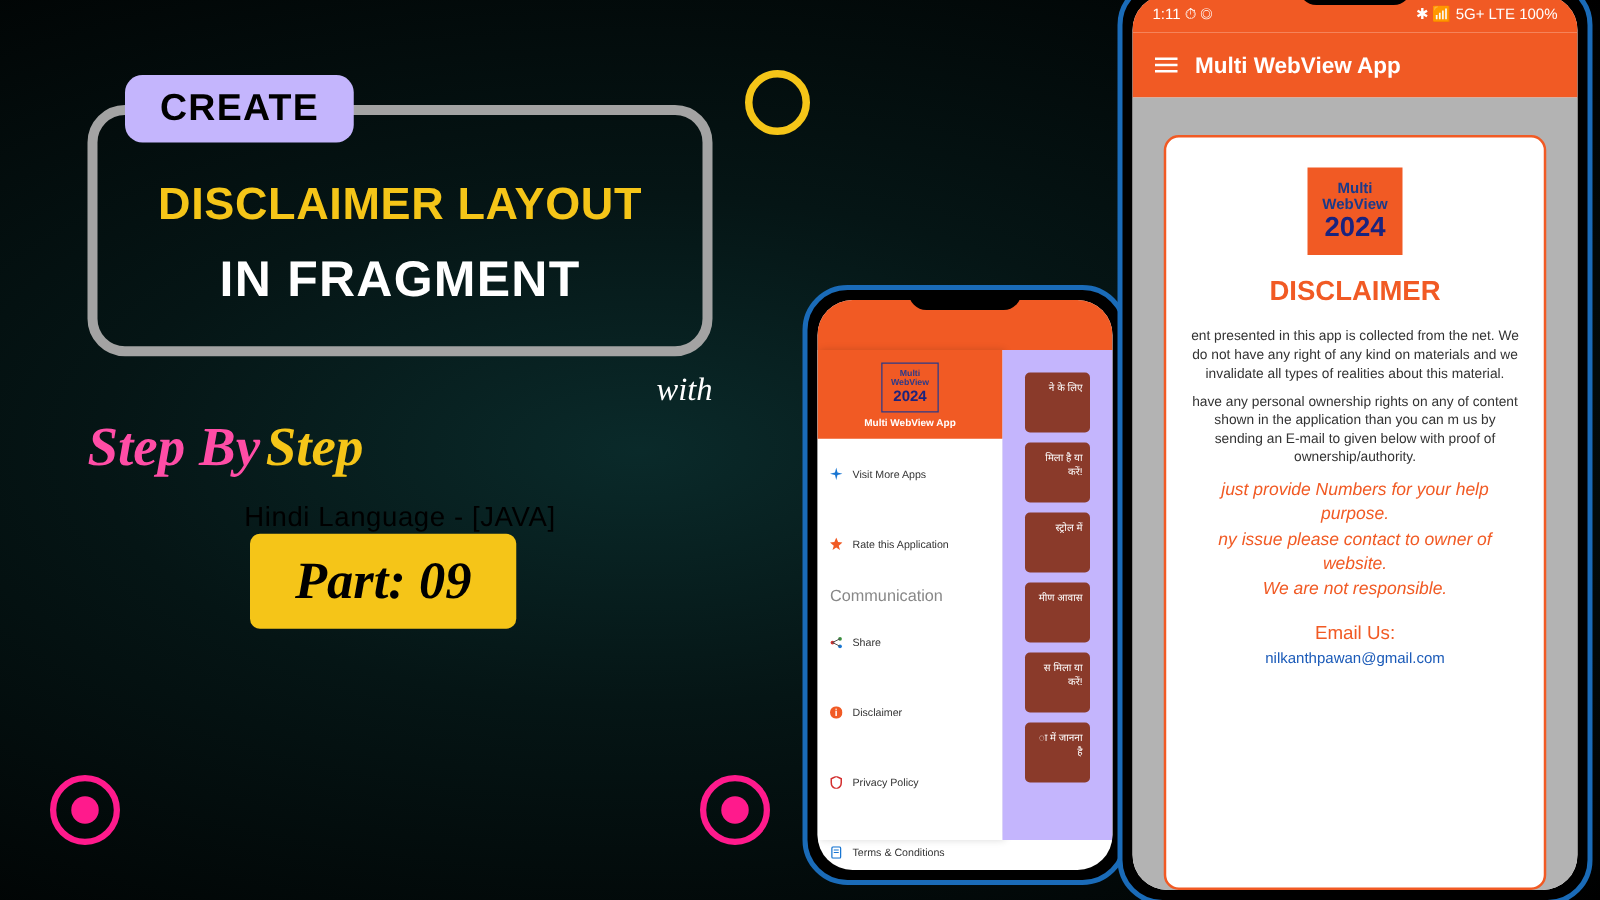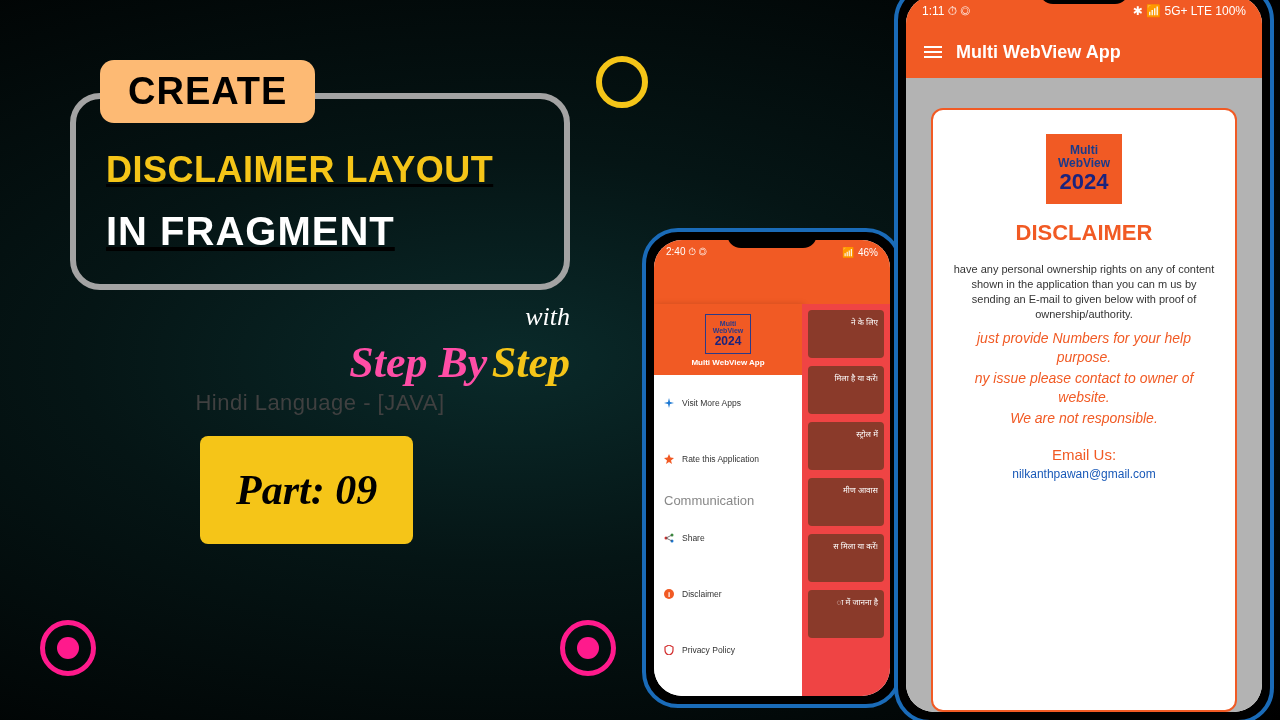--- a/index.html
+++ b/index.html
@@ -15,39 +15,38 @@
 
 .left-block {
   position: absolute;
   left: 70px;
   top: 60px;
   width: 500px;
 }
 
 .create-badge {
   display: inline-block;
-  background: #fdba74;
+  background: #c4b5fd;
   color: #000;
   font-weight: 900;
-  font-size: 38px;
+  font-size: 30px;
   padding: 10px 28px;
   border-radius: 14px;
   letter-spacing: 1px;
   position: relative;
   z-index: 2;
   margin-left: 30px;
 }
 
 .title-box {
-  border: 6px solid #a3a3a3;
+  border: 8px solid #a3a3a3;
   border-radius: 30px;
   padding: 50px 30px 30px;
   margin-top: -30px;
-  text-align: left;
-  text-decoration: underline;
+  text-align: center;
 }
 
 .disclaimer-layout {
   color: #f5c518;
   font-weight: 900;
   font-size: 36px;
   letter-spacing: 0.5px;
   margin-bottom: 18px;
 }
 
@@ -61,59 +60,58 @@
 .with-text {
   color: #fff;
   font-family: Georgia, serif;
   font-style: italic;
   font-size: 26px;
   text-align: right;
   margin-top: 12px;
 }
 
 .step-by-step {
-  text-align: right;
+  text-align: left;
   margin-top: 5px;
 }
 
 .step-pink {
   color: #ff4da6;
   font-family: Georgia, serif;
   font-style: italic;
   font-weight: 900;
   font-size: 44px;
 }
 
 .step-yellow {
   color: #f5c518;
   font-family: Georgia, serif;
   font-style: italic;
   font-weight: 900;
   font-size: 44px;
 }
 
 .hindi-java {
-  color: #404040;
+  color: #000000;
   font-size: 22px;
   text-align: center;
-  margin-top: 2px;
+  margin-top: 18px;
   letter-spacing: 0.5px;
 }
 
 .part-badge {
   background: #f5c518;
   color: #000;
   font-family: Georgia, serif;
   font-style: italic;
   font-weight: 900;
   font-size: 42px;
-  padding: 30px 36px;
+  padding: 14px 36px;
   border-radius: 8px;
   display: inline-block;
-  margin-top: 20px;
   margin-left: 130px;
 }
 
 
 .circle-outline {
   position: absolute;
   width: 52px;
   height: 52px;
   border: 6px solid #f5c518;
   border-radius: 50%;
@@ -302,22 +300,22 @@
 }
 
 .drawer-icon {
   width: 10px;
   height: 10px;
   flex-shrink: 0;
 }
 
 .content-behind {
   flex: 1;
-  background: #ef4444;
-  padding: 6px;
+  background: #c4b5fd;
+  padding: 18px;
 }
 
 .content-card {
   background: #8a3a2a;
   border-radius: 4px;
   height: 48px;
   margin-bottom: 8px;
   color: #fff;
   font-size: 8px;
   padding: 6px;
@@ -419,24 +417,20 @@
     <span class="step-pink">Step By</span>
     <span class="step-yellow">Step</span>
   </div>
   <div class="hindi-java">Hindi Language - [JAVA]</div>
   <div class="part-badge">Part: 09</div>
 </div>
 
 <div class="phone phone-small">
   <div class="notch"></div>
   <div class="phone-screen">
-    <div class="status-bar">
-      <span>2:40  ⏱ ◎</span>
-      <span>📶 46%</span>
-    </div>
     <div class="app-bar"></div>
     <div class="small-body">
       <div class="drawer">
         <div class="drawer-header">
           <div class="drawer-logo">
             <span>Multi</span>
             <span>WebView</span>
             <span class="year">2024</span>
           </div>
           <div class="drawer-title">Multi WebView App</div>
@@ -514,20 +508,21 @@
       <span>Multi WebView App</span>
     </div>
     <div class="large-body">
       <div class="disclaimer-card">
         <div class="dc-logo">
           <span>Multi</span>
           <span>WebView</span>
           <span class="year">2024</span>
         </div>
         <div class="dc-title">DISCLAIMER</div>
+        <div class="dc-para">ent presented in this app is collected from the net. We do not have any right of any kind on materials and we invalidate all types of realities about this material.</div>
         <div class="dc-para">have any personal ownership rights on any of content shown in the application than you can m us by sending an E-mail to given below with proof of ownership/authority.</div>
         <div class="dc-orange">just provide Numbers for your help purpose.</div>
         <div class="dc-orange">ny issue please contact to owner of website.</div>
         <div class="dc-orange">We are not responsible.</div>
         <div class="dc-email-label">Email Us:</div>
         <div class="dc-email">nilkanthpawan@gmail.com</div>
       </div>
     </div>
   </div>
 </div>

